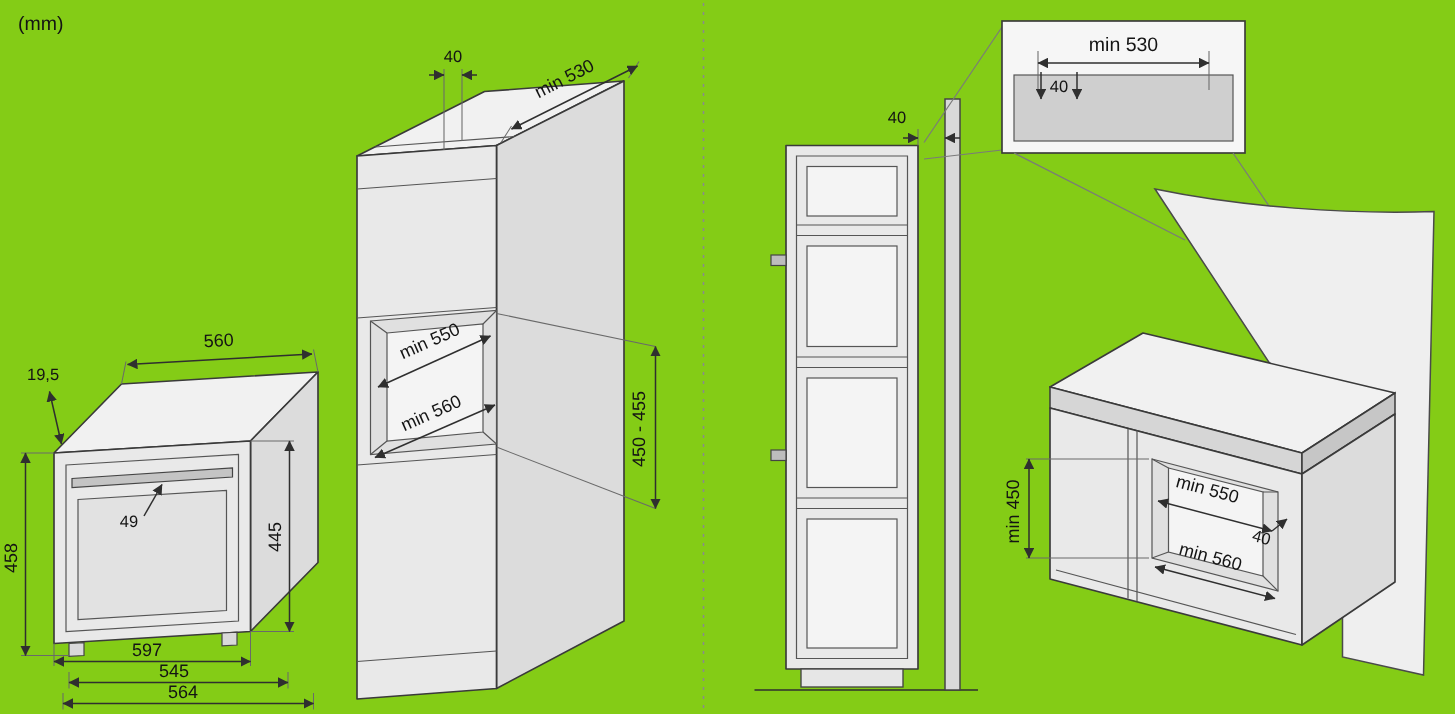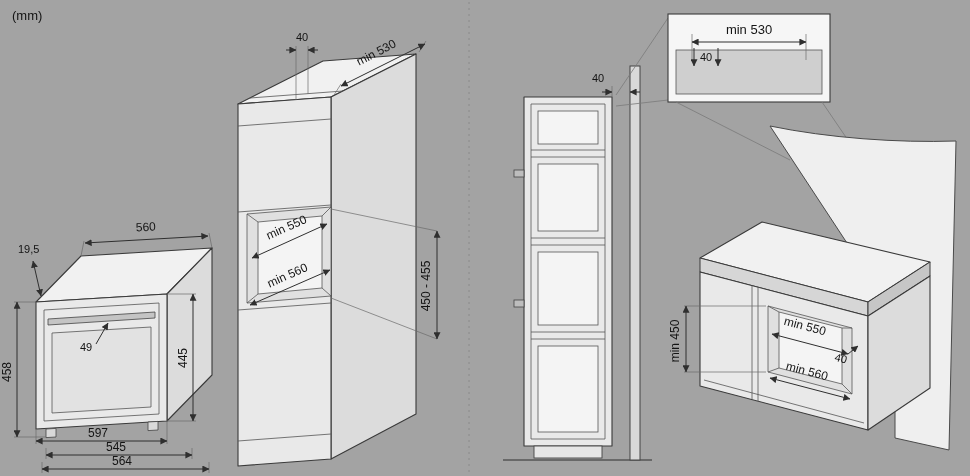--- a/index.html
+++ b/index.html
@@ -1,16 +1,16 @@
 <!DOCTYPE html>
 <html><head>
 <meta charset="utf-8">
 <style>
   html,body{margin:0;padding:0;background:#ffffff;}
-  .canvas{position:relative;width:970px;height:476px;background:#a3a3a3;overflow:hidden;
+  .canvas{position:relative;width:970px;height:476px;background:#84cc16;overflow:hidden;
           font-family:"Liberation Sans",sans-serif;}
   svg{position:absolute;left:0;top:0;}
   .face-top{fill:#f1f1f1;stroke:#3a3a3a;stroke-width:1.1;stroke-linejoin:round;}
   .face-front{fill:#e9e9e9;stroke:#3a3a3a;stroke-width:1.1;stroke-linejoin:round;}
   .face-side{fill:#dcdcdc;stroke:#3a3a3a;stroke-width:1.1;stroke-linejoin:round;}
   .inner{fill:#f4f4f4;stroke:#555;stroke-width:0.8;}
   .inner-dark{fill:#e0e0e0;stroke:#555;stroke-width:0.8;}
   .thin{fill:none;stroke:#555;stroke-width:0.8;}
   .dim{stroke:#2f2f2f;stroke-width:1;fill:none;}
   .ext{stroke:#6a6a6a;stroke-width:0.7;fill:none;}

